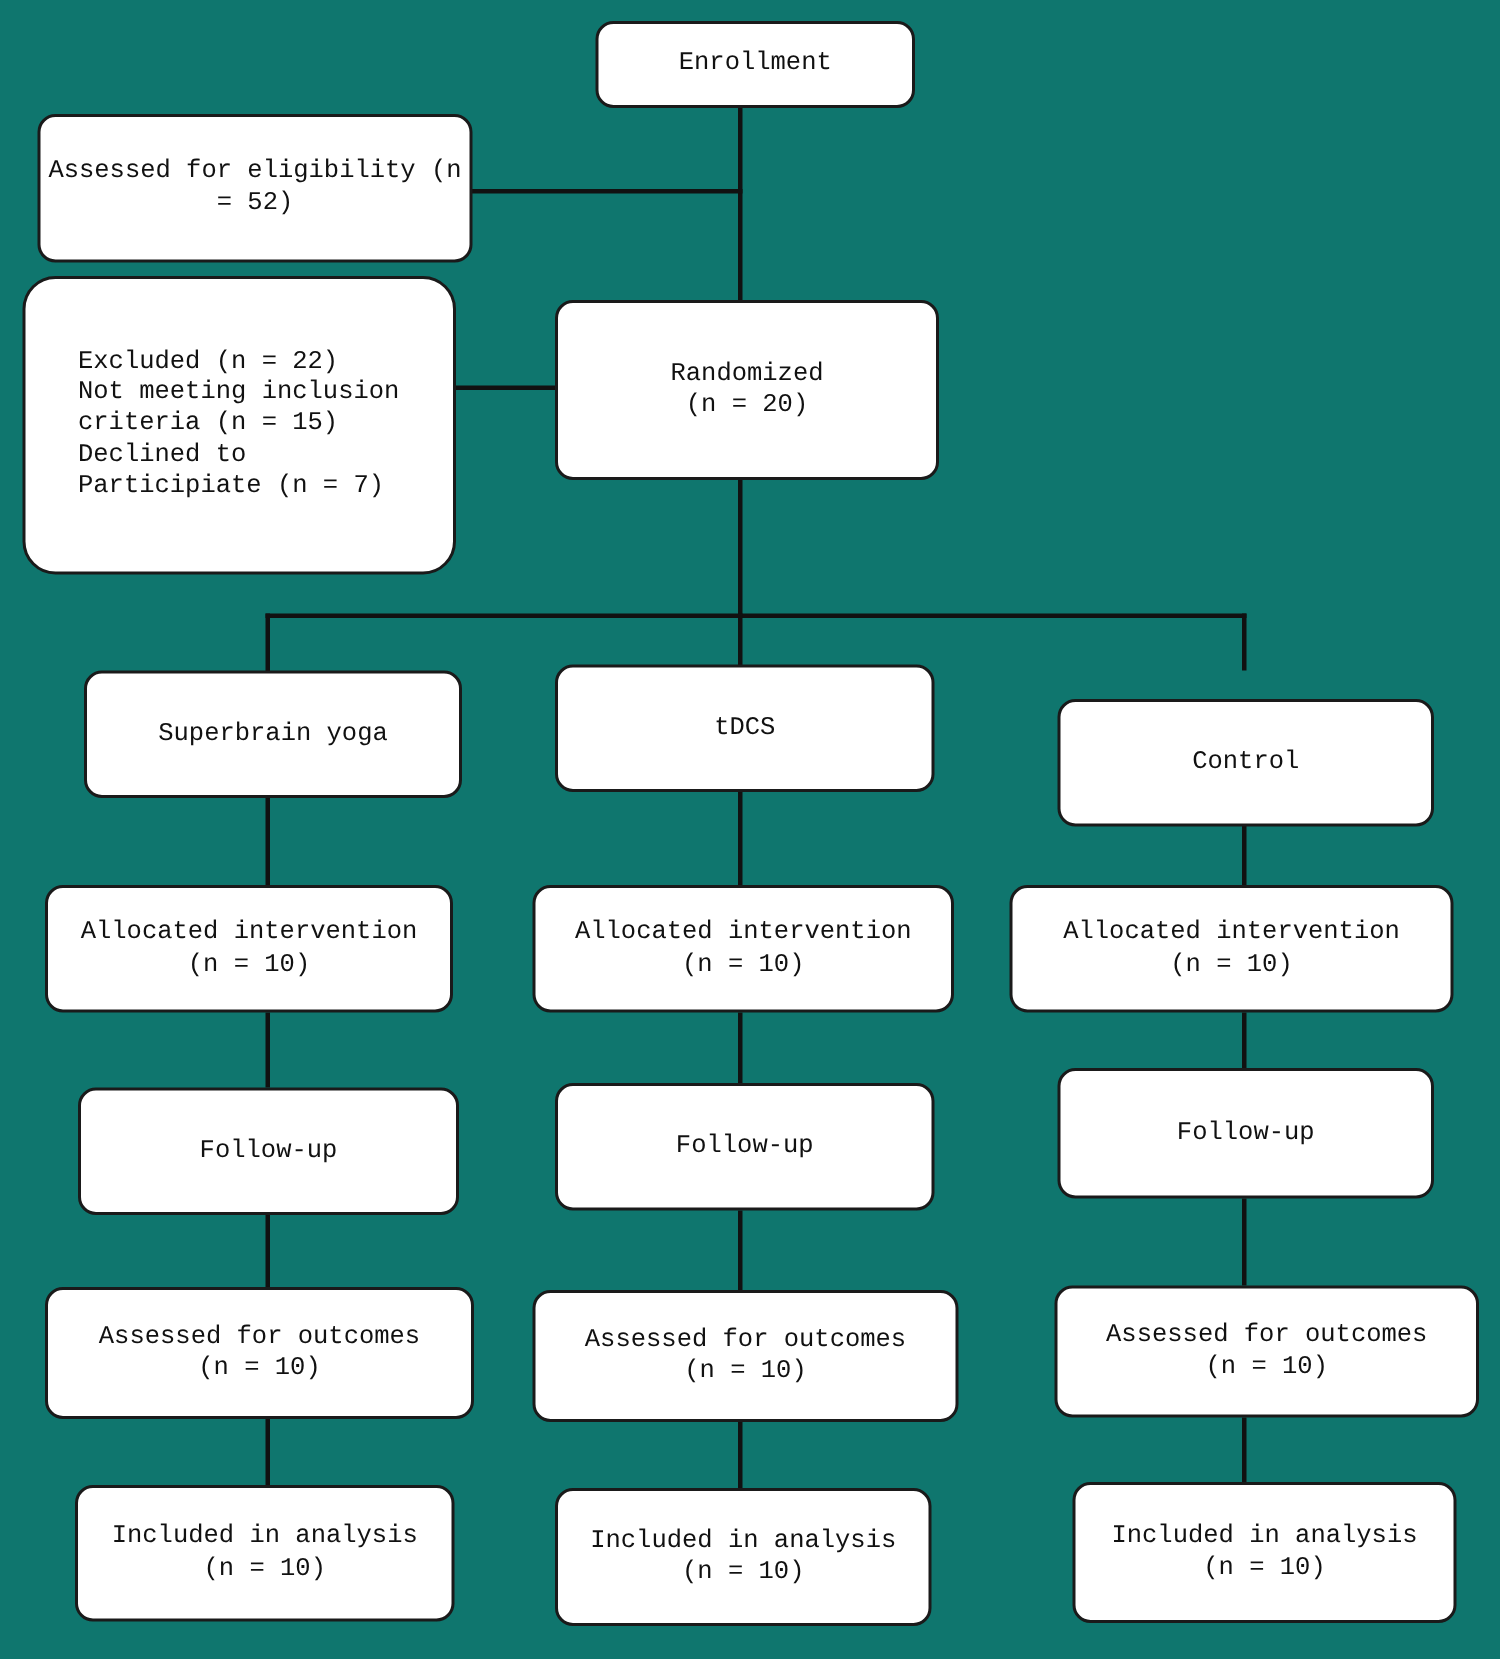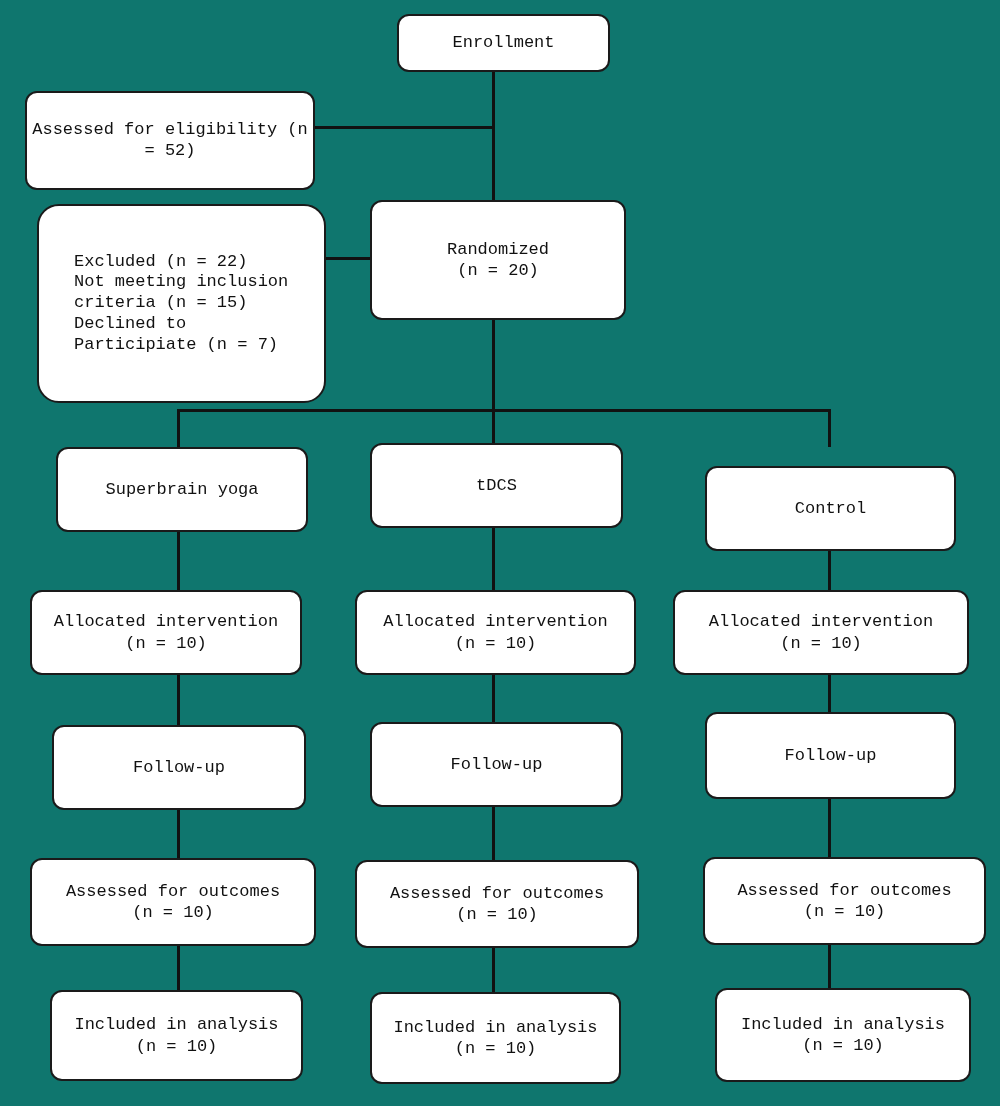--- a/index.html
+++ b/index.html
@@ -27,21 +27,20 @@
     align-items: center;
     justify-content: center;
     text-align: center;
     font-size: 17px;
     line-height: 1.25;
     z-index: 2;
   }
   .node.top-align {
     justify-content: flex-start;
     padding-top: 26px;
-    margin-top: 15px;
   }
   .node.left-align {
     align-items: flex-start;
     text-align: left;
     padding-left: 35px;
     padding-right: 12px;
     border-radius: 22px;
     line-height: 1.22;
   }
   .edge {
@@ -81,21 +80,21 @@
   <div class="edge" style="left:828px; top:945px; width:3px; height:43px;"></div>
 
   <div class="node" style="left:397px; top:14px; width:213px; height:58px;">
     <span class="ln">Enrollment</span>
   </div>
 
   <div class="node top-align" style="left:25px; top:76px; width:290px; height:99px;">
     <span class="ln">Assessed for eligibility (n = 52)</span>
   </div>
 
-  <div class="node left-align" style="left:15px; top:204px; width:289px; height:199px;margin-left:22px;">
+  <div class="node left-align" style="left:15px; top:184px; width:289px; height:199px;">
     <span class="ln">Excluded (n = 22)</span>
     <span class="ln">Not meeting inclusion</span>
     <span class="ln">criteria (n = 15)</span>
     <span class="ln">Declined to</span>
     <span class="ln">Participiate (n = 7)</span>
   </div>
 
   <div class="node" style="left:370px; top:200px; width:256px; height:120px;">
     <span class="ln">Randomized</span>
     <span class="ln">(n = 20)</span>

